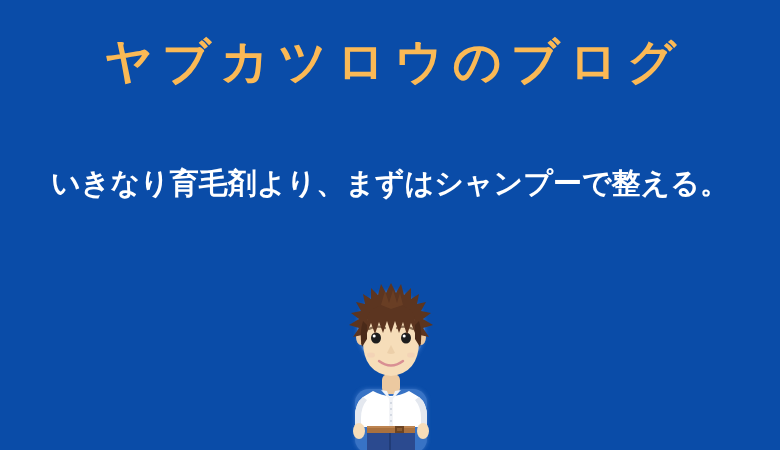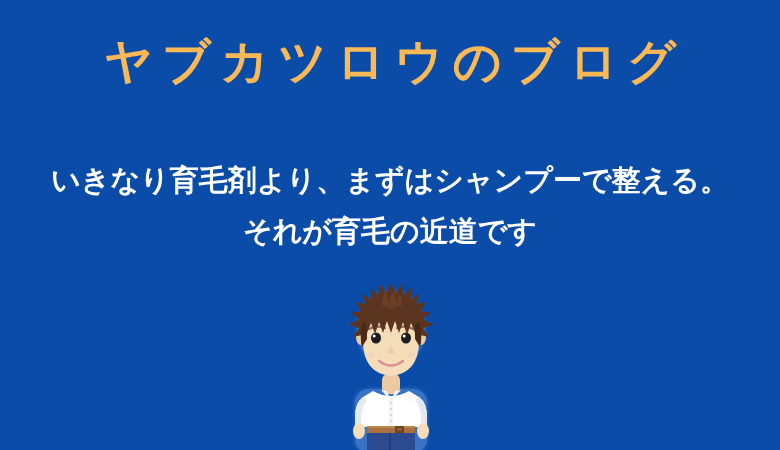--- a/index.html
+++ b/index.html
@@ -43,21 +43,20 @@
     color: #ffffff;
     font-size: 29px;
     font-weight: 700;
     line-height: 1.75;
     letter-spacing: 0px;
     font-family: "DejaVu Sans", "Liberation Sans", sans-serif;
   }
   .tagline .line {
     display: block;
     white-space: nowrap;
-    font-family: Liberation Mono, monospace;
   }
   .avatar-wrap {
     position: absolute;
     left: 341px;
     top: 281px;
     width: 100px;
     height: 172px;
   }
   .avatar-wrap svg {
     display: block;
@@ -67,21 +66,20 @@
 </style>
 </head>
 <body>
 
 <div class="banner">
 
   <div class="site-title">ヤブカツロウのブログ</div>
 
   <div class="tagline">
     <span class="line">いきなり育毛剤より、まずはシャンプーで整える。</span>
-    <span class="line">それが育毛の近道です</span>
   </div>
 
   <div class="avatar-wrap">
     <svg viewBox="0 0 100 172" xmlns="http://www.w3.org/2000/svg">
       <defs>
         <filter id="glow" x="-40%" y="-40%" width="180%" height="180%">
           <feGaussianBlur stdDeviation="2.2" result="b"></feGaussianBlur>
           <feMerge>
             <feMergeNode in="b"></feMergeNode>
             <feMergeNode in="SourceGraphic"></feMergeNode>

